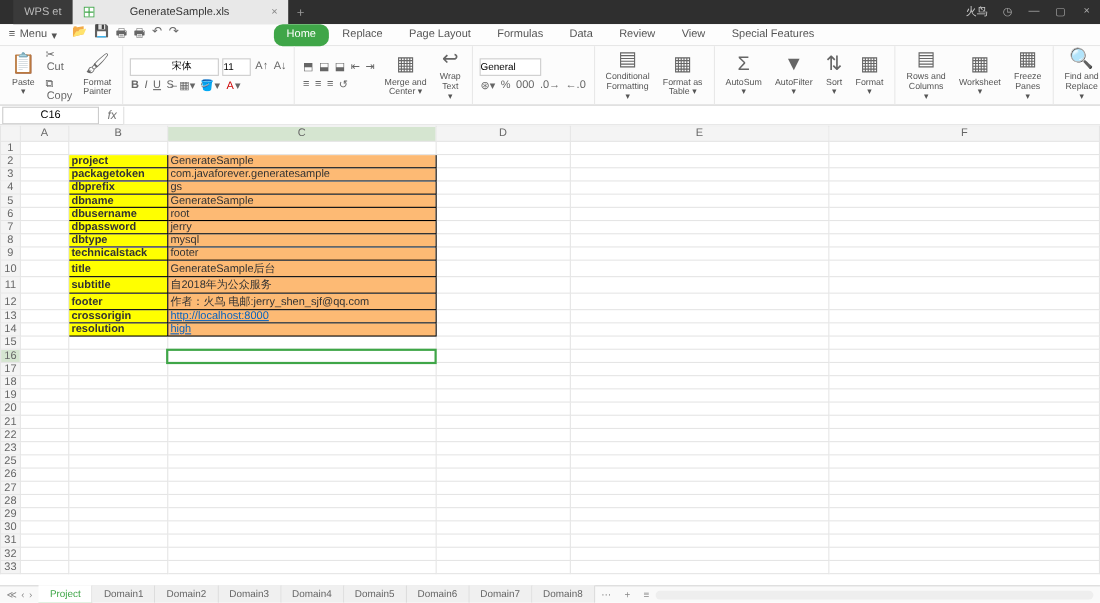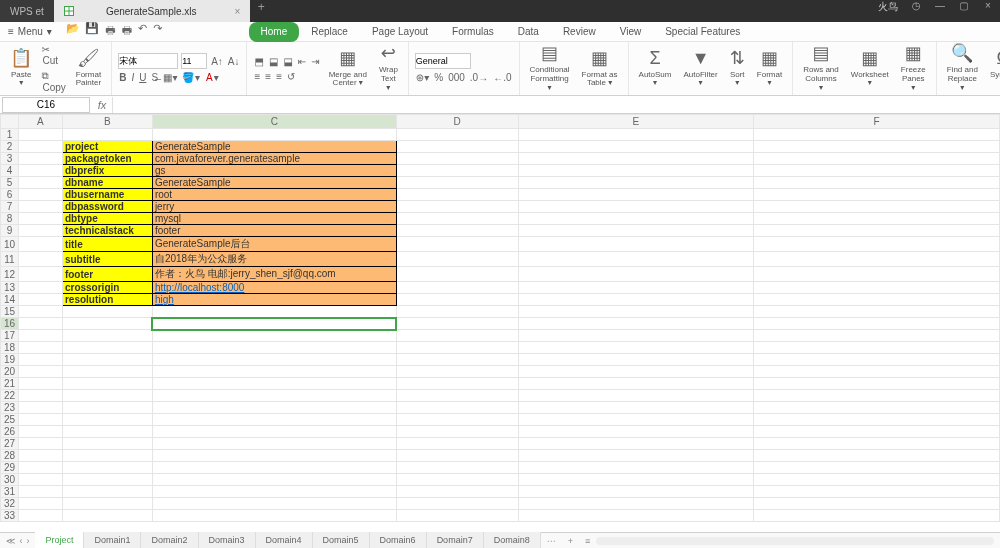--- a/index.html
+++ b/index.html
@@ -1,19 +1,19 @@
 <!DOCTYPE html>
 <html><head>
 <meta charset="utf-8">
 <style>
 * { box-sizing: border-box; margin: 0; padding: 0; }
 body { font-family: "Segoe UI", Arial, sans-serif; font-size: 11px; background: #fff; width: 1000px; height: 548px; overflow: hidden; color: #333; }
 
 
-.titlebar { height: 22px; background: #2f2f2f; display: flex; color: #ddd; font-size: 10px; }
+.titlebar { height: 22px; background: #2f2f2f; display: flex; align-items: center; color: #ddd; font-size: 10px; padding-left: 12px; }
 .titlebar .tab { padding: 0 10px; height: 100%; display: flex; align-items: center; gap: 4px; }
 .titlebar .tab.app { background: #3a3a3a; color: #bbb; }
 .titlebar .tab.file { background: #e8e8e8; color: #333; border-radius: 0 0 0 0; gap: 32px; }
 .titlebar .tab.file svg { width: 10px; height: 10px; }
 .titlebar .plus { width: 22px; text-align: center; color: #999; font-size: 12px; }
 .titlebar .spacer { flex: 1; }
 .titlebar .winctrl { display: flex; gap: 0; }
 .titlebar .winctrl span { width: 24px; text-align: center; color: #aaa; font-size: 10px; }
 
 
@@ -27,21 +27,21 @@
 
 
 .ribbon { height: 54px; background: #fcfcfc; border-bottom: 1px solid #d0d0d0; display: flex; align-items: stretch; font-size: 9px; color: #555; }
 .ribbon .group { display: flex; align-items: center; padding: 2px 6px; border-right: 1px solid #e8e8e8; gap: 4px; }
 .ribbon .bigbtn { text-align: center; font-size: 8px; line-height: 1.1; padding: 2px 4px; }
 .ribbon .bigbtn .ic { font-size: 18px; display:block; margin-bottom:2px; color:#666; }
 .ribbon .stack { display:flex; flex-direction:column; gap:2px; }
 .ribbon .rowbtns { display:flex; gap:3px; align-items:center; }
 .ribbon .rowbtns span { font-size: 10px; color:#666; padding:1px; }
 .ribbon select,.ribbon input { font-size: 9px; height: 16px; border:1px solid #ccc; background:#fff; }
-.ribbon .font-name { width: 60px; }
+.ribbon .font-name { width: 81px; padding-left: 37px; }
 .ribbon .font-size { width: 26px; }
 .ribbon .numfmt { width: 56px; }
 
 
 .fbar { height: 18px; border-bottom: 1px solid #d0d0d0; display:flex; align-items:center; }
 .fbar .namebox { width: 88px; height: 16px; border:1px solid #ccc; margin: 0 2px; font-size:10px; text-align:center; line-height:14px; background:#fff; }
 .fbar .fx { width: 20px; text-align:center; color:#777; font-style:italic; font-size:11px; }
 .fbar .formula-input { flex:1; height:16px; border:none; border-left:1px solid #e0e0e0; font-size:10px; padding:0 4px; }
 
 

